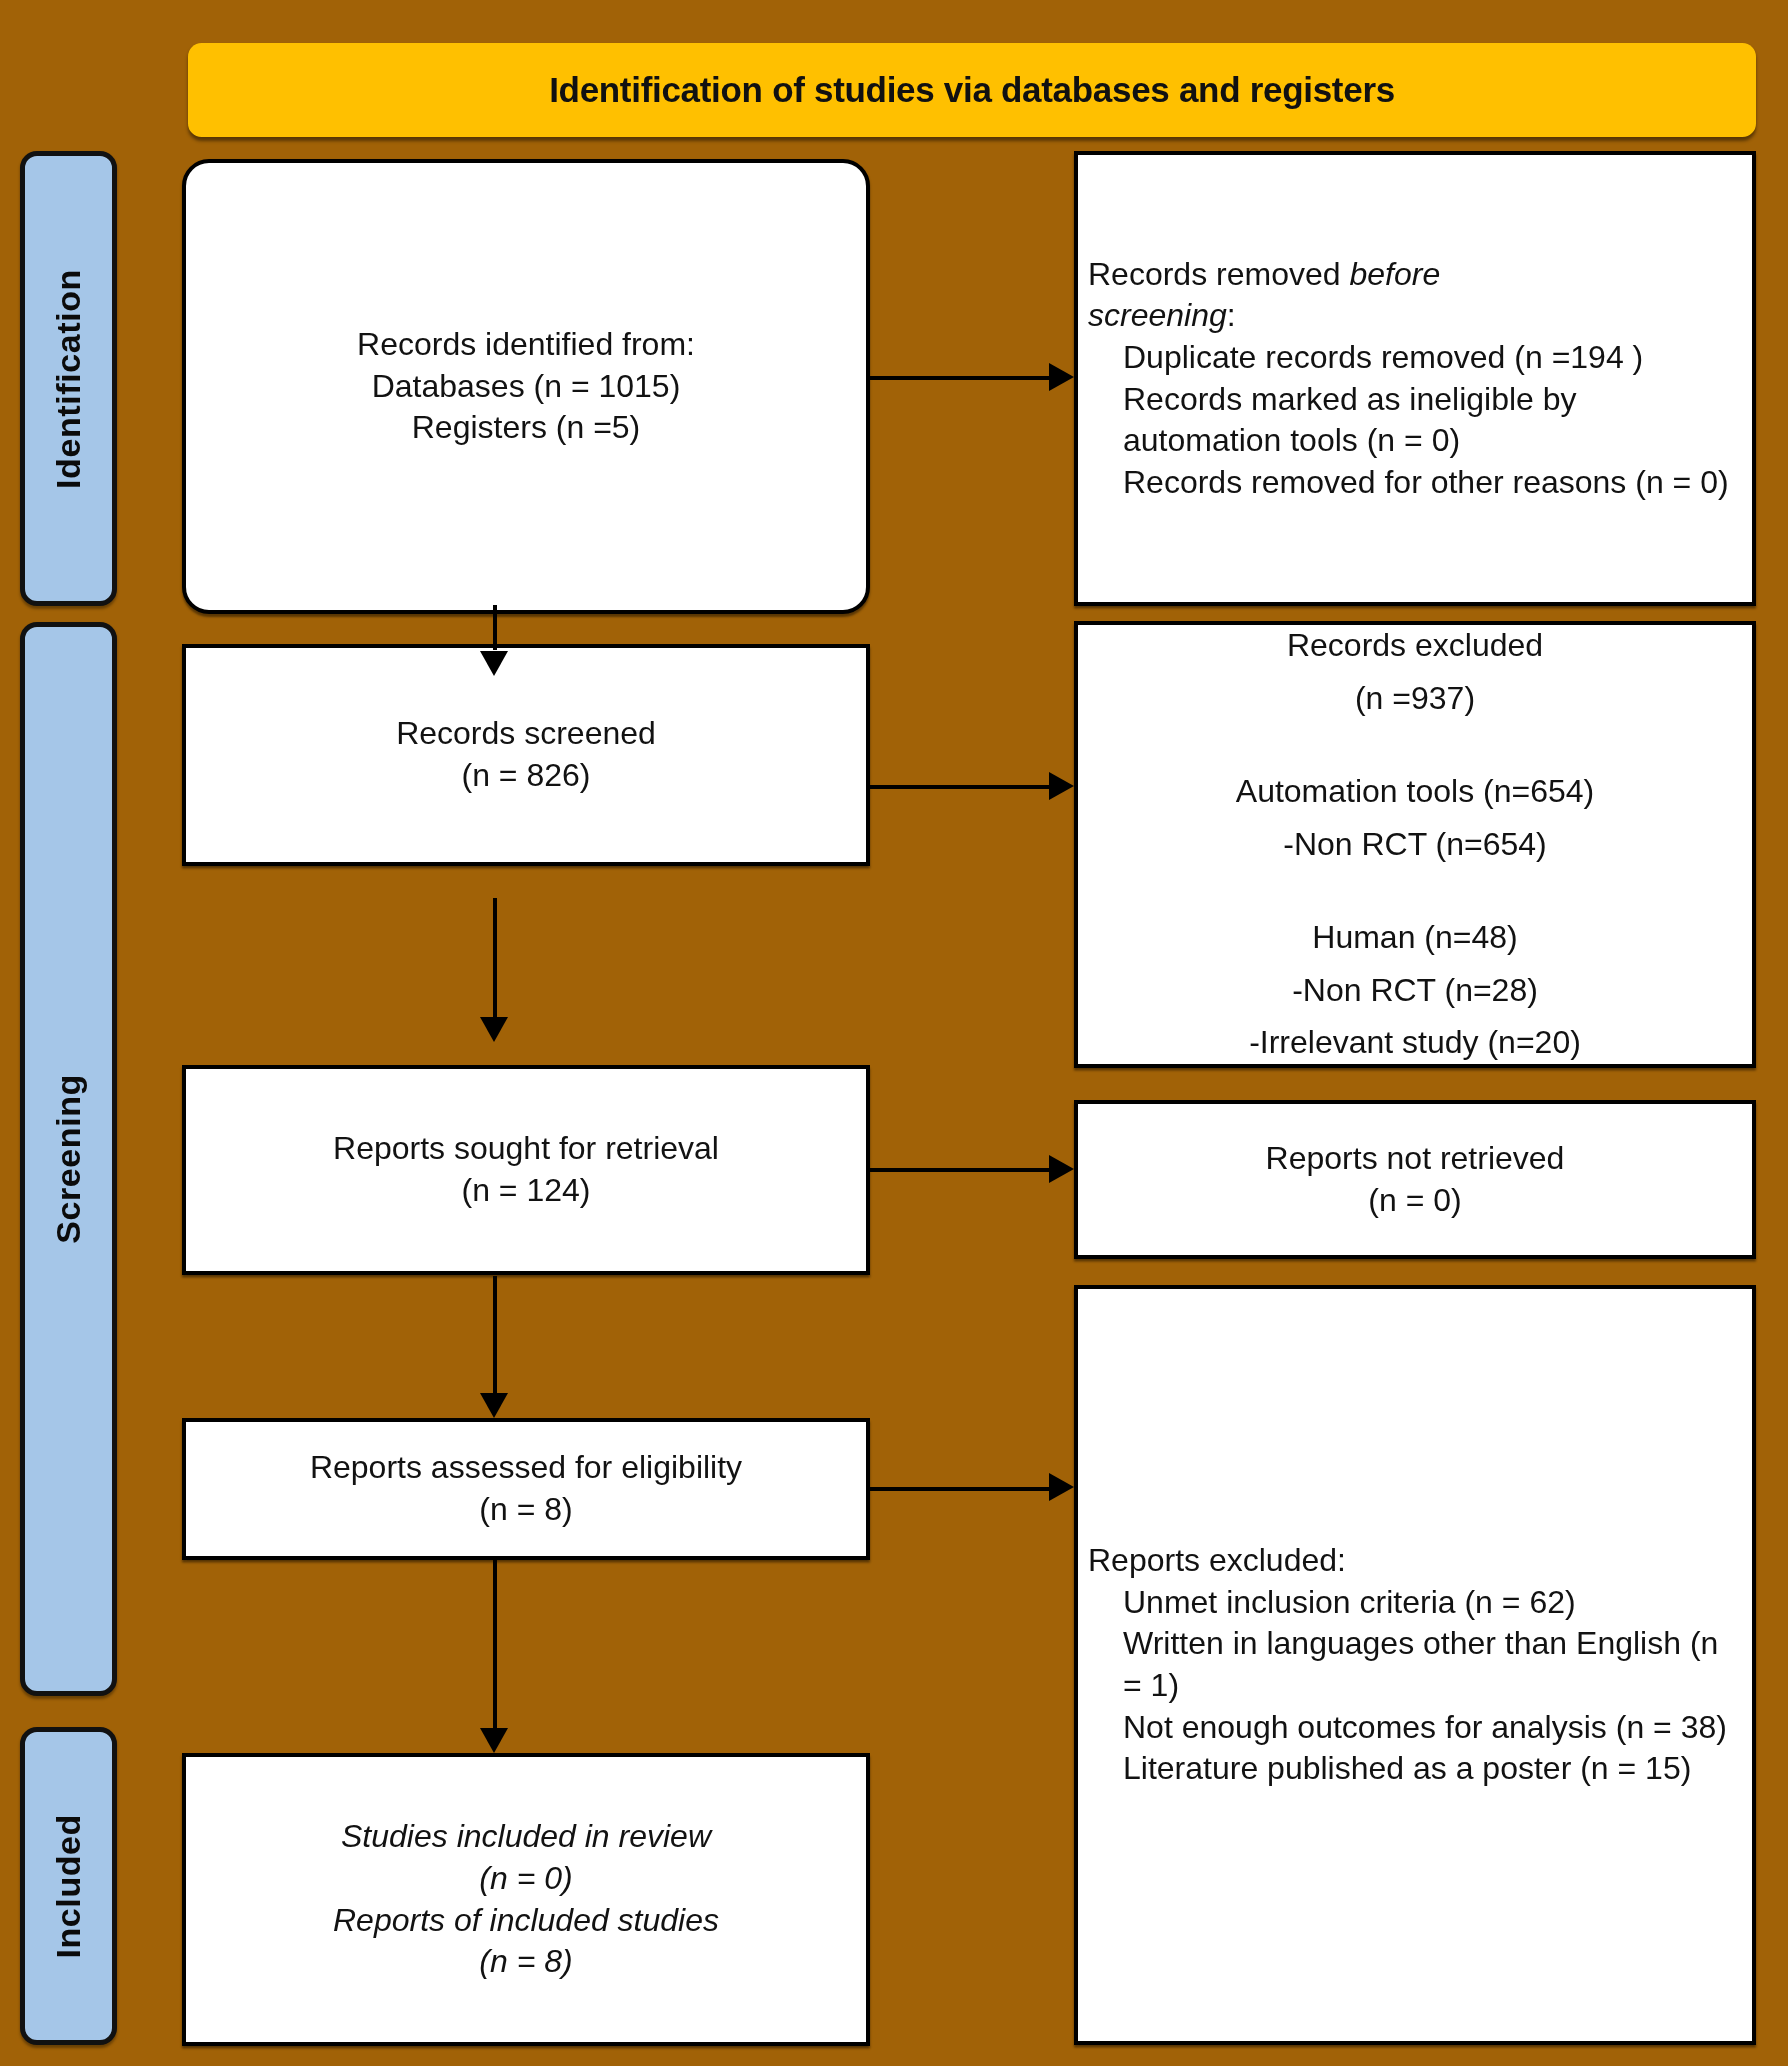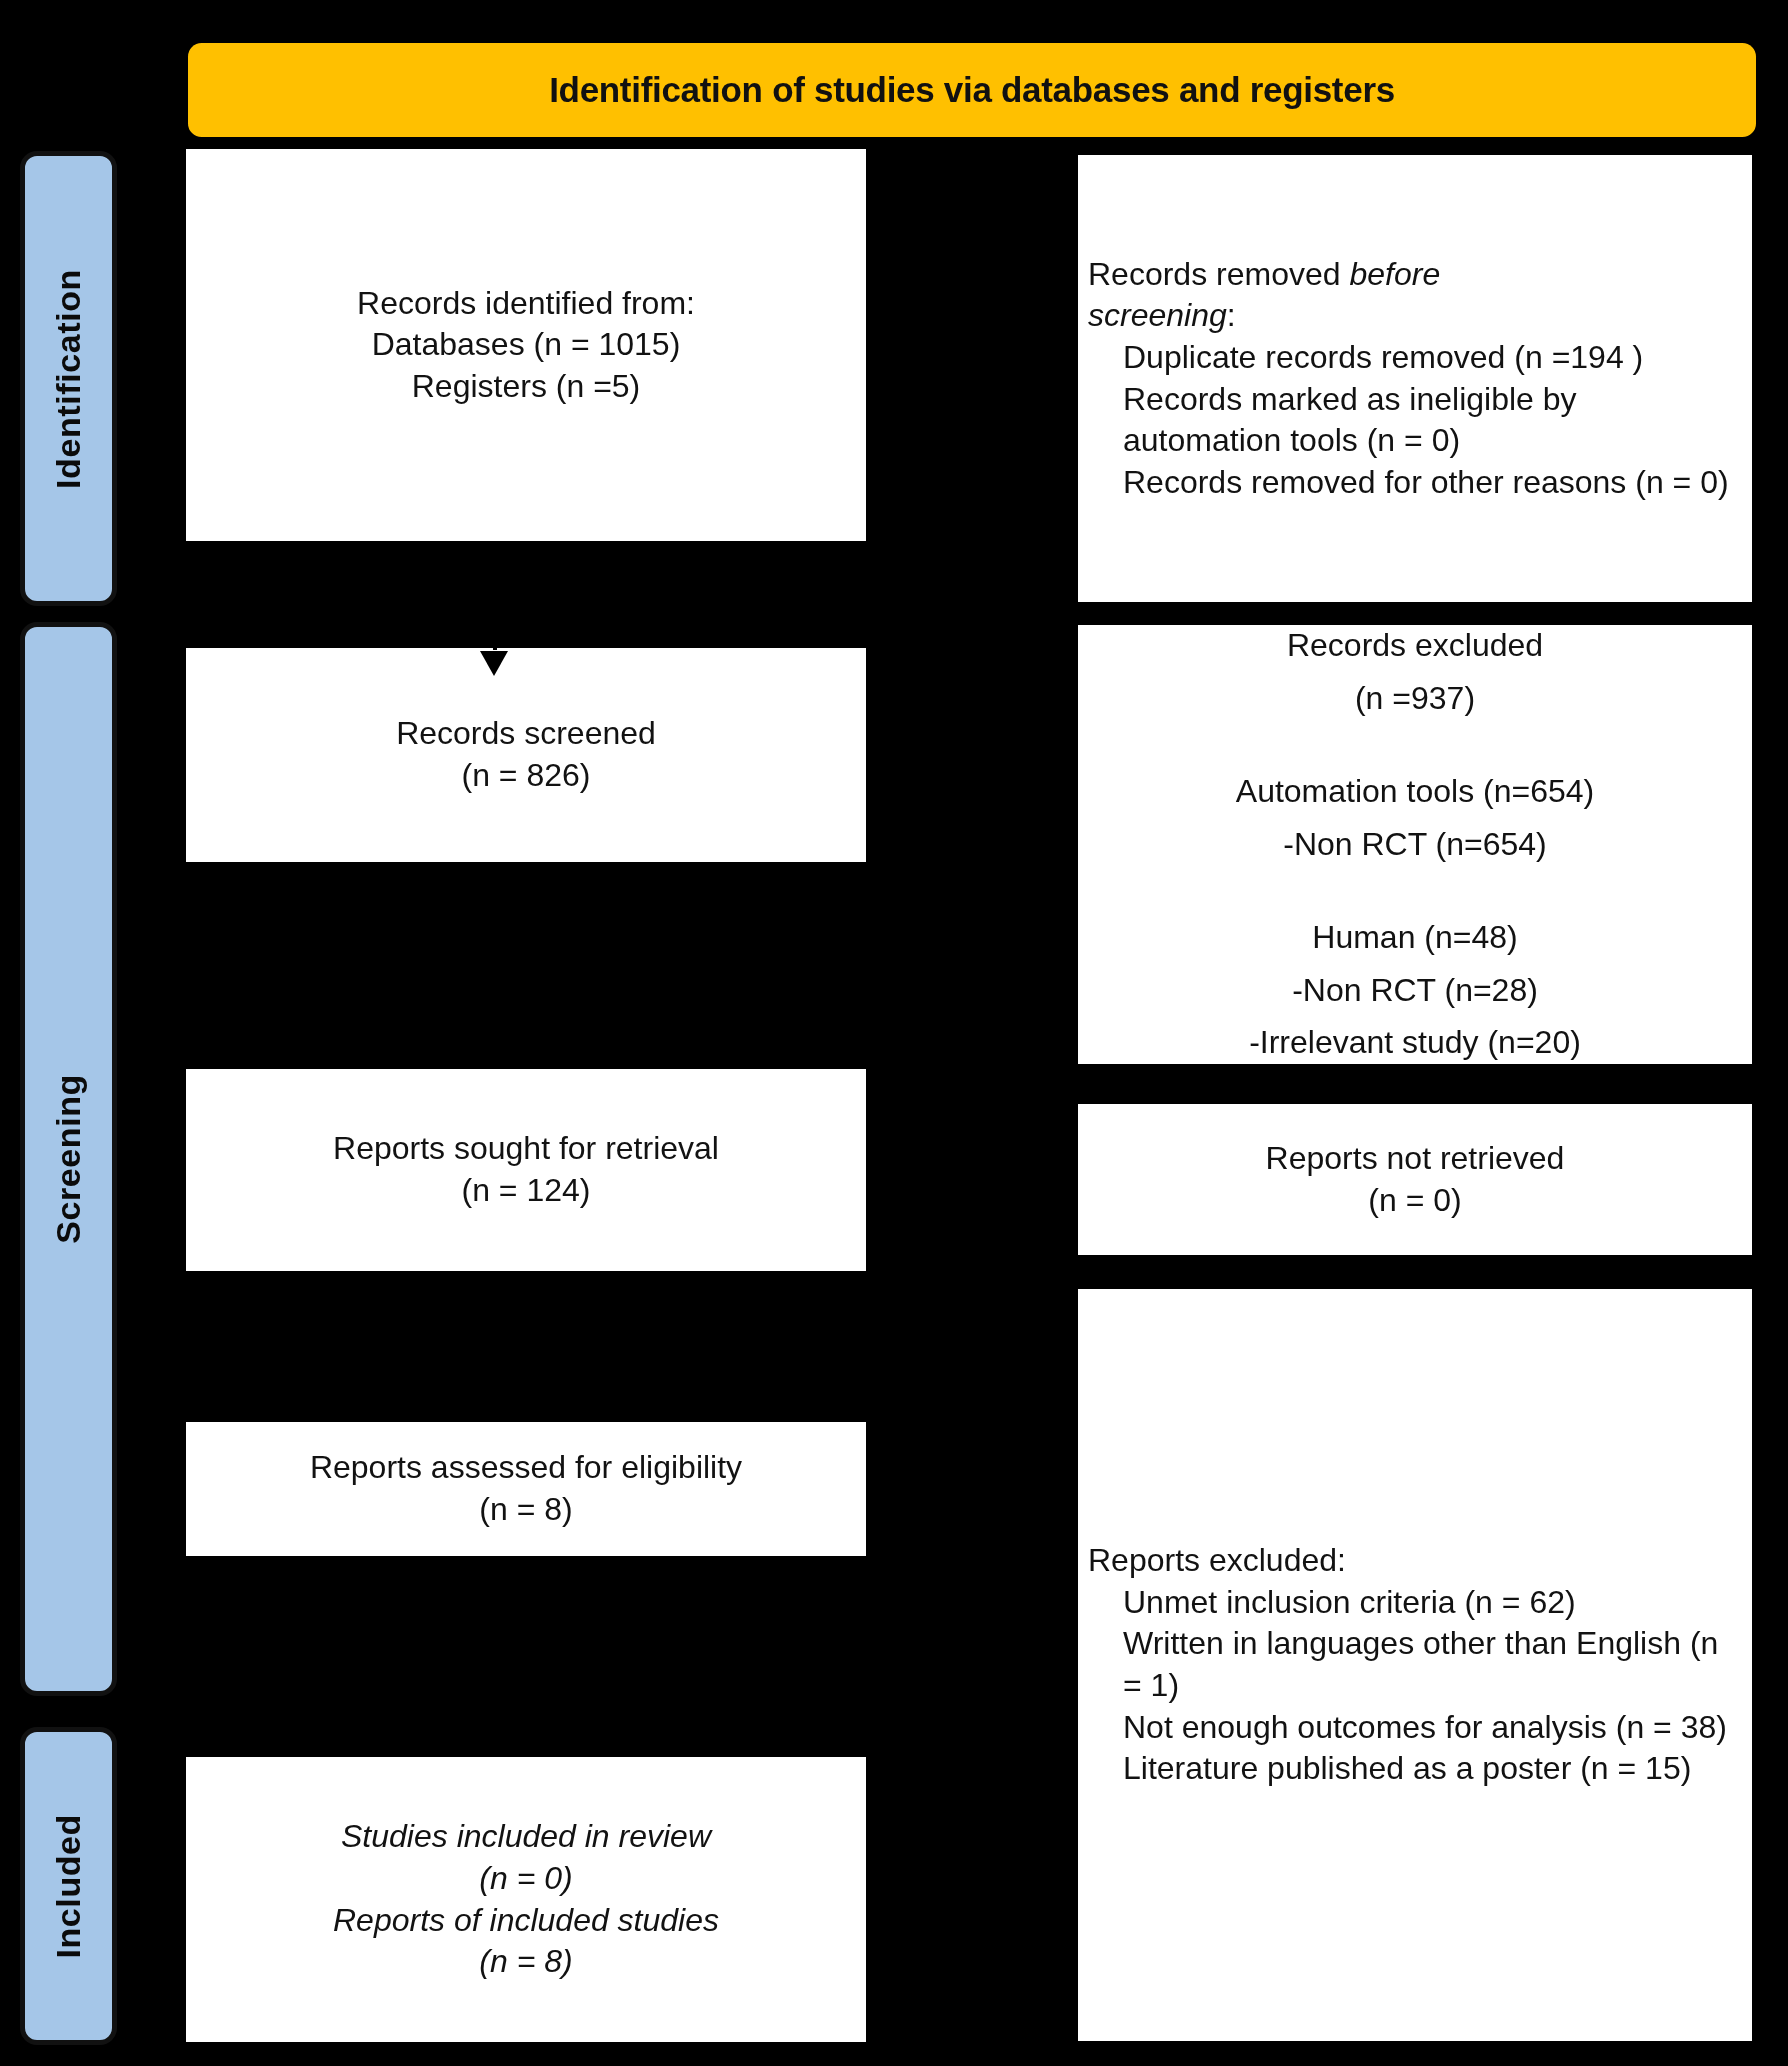--- a/index.html
+++ b/index.html
@@ -4,21 +4,21 @@
 <style>
   html,body{margin:0;padding:0;background:#ffffff;}
   body{
     font-family:"Liberation Sans", sans-serif;
     -webkit-font-smoothing:antialiased;
   }
   #canvas{
     position:relative;
     width:1789px;
     height:2066px;
-    background:#000000;
+    background:#a16207;
     overflow:hidden;
   }
 
   
   .banner{
     position:absolute;
     left:188px; top:43px;
     width:1568px; height:94px;
     background:#FFC000;
     border-radius:13.6px;
@@ -82,21 +82,21 @@
     line-height:1.30;
     color:#121212;
     white-space:nowrap;
   }
   .fbox.left .line{ white-space:normal; }
   .line.indent{ padding-left:35px; }
   .line.spacer{ height:42px; }
   .ital{ font-style:italic; }
 
   
-  #box-identified { left:182px; top:145px;  width:688px; height:400px; }
+  #box-identified { left:182px; top:159px;  width:688px; height:455px;border-radius:27px; }
   #box-screened   { left:182px; top:644px; width:688px; height:222px; }
   #box-sought     { left:182px; top:1065px; width:688px; height:210px; }
   #box-assessed   { left:182px; top:1418px; width:688px; height:142px; }
   #box-included   { left:182px; top:1753px; width:688px; height:293px;font-style:italic; }
 
   
   #box-removed    { left:1074px; top:151px;  width:682px; height:455px; }
   #box-excluded   { left:1074px; top:621px; width:682px; height:447px;gap:11px; }
   #box-notretr    { left:1074px; top:1100px; width:682px; height:159px; }
   #box-repexcl    { left:1074px; top:1285px; width:682px; height:760px; }

